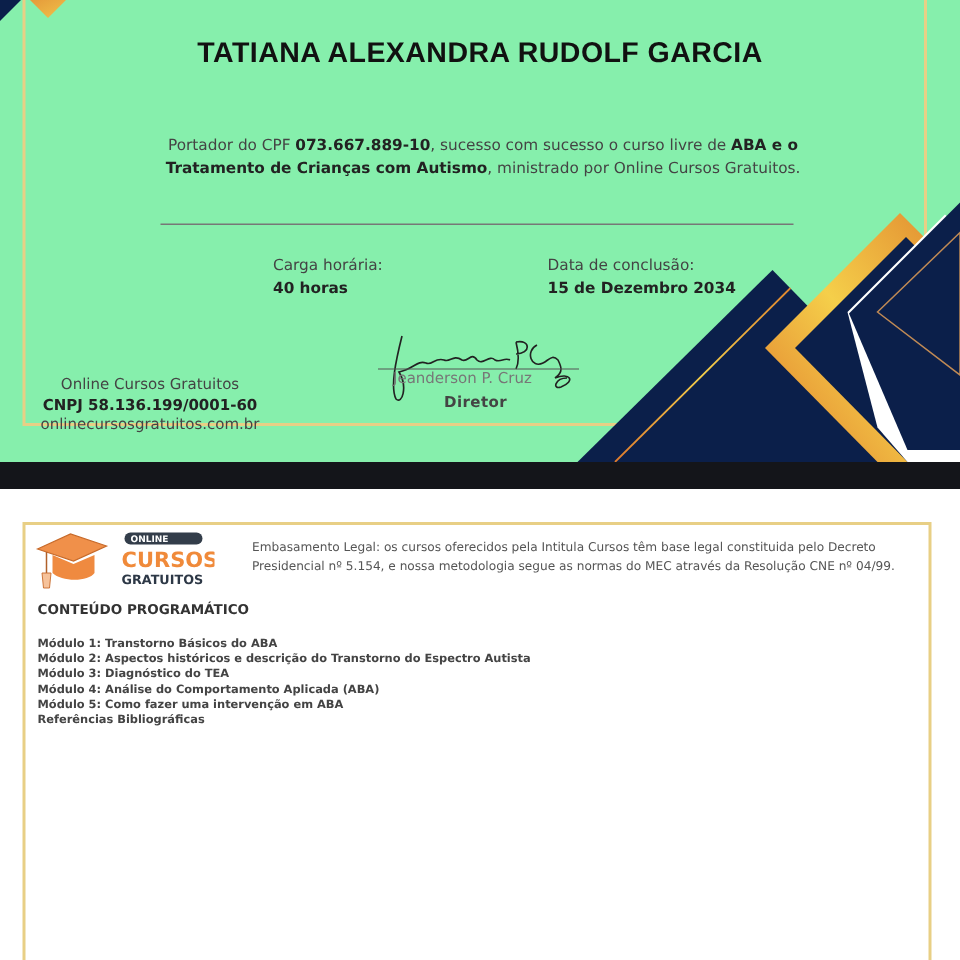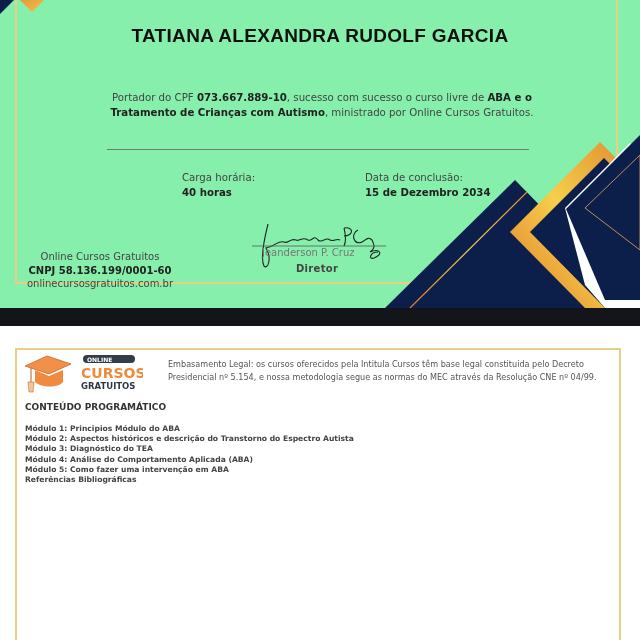--- a/index.html
+++ b/index.html
@@ -103,19 +103,19 @@
   <text x="64" y="9.5" font-size="6" font-weight="bold" fill="#fff" font-family="DejaVu Sans, sans-serif">ONLINE</text>
   <text x="58" y="26" font-size="14" font-weight="bold" fill="#f08a3a" font-family="DejaVu Sans, sans-serif">CURSOS</text>
   <text x="58" y="37" font-size="8.5" font-weight="bold" fill="#2d3846" font-family="DejaVu Sans, sans-serif">GRATUITOS</text>
 </svg>
 
 <div class="legal">Embasamento Legal: os cursos oferecidos pela Intitula Cursos têm base legal constituida pelo Decreto Presidencial nº 5.154, e nossa metodologia segue as normas do MEC através da Resolução CNE nº 04/99.</div>
 
 <div class="prog-title">CONTEÚDO PROGRAMÁTICO</div>
 
 <div class="prog-list">
-  <div>Módulo 1: Principios Módulo do ABA</div>
+  <div>Módulo 1: Transtorno Básicos do ABA</div>
   <div>Módulo 2: Aspectos históricos e descrição do Transtorno do Espectro Autista</div>
   <div>Módulo 3: Diagnóstico do TEA</div>
   <div>Módulo 4: Análise do Comportamento Aplicada (ABA)</div>
   <div>Módulo 5: Como fazer uma intervenção em ABA</div>
   <div>Referências Bibliográficas</div>
 </div>
 
 </body></html>

